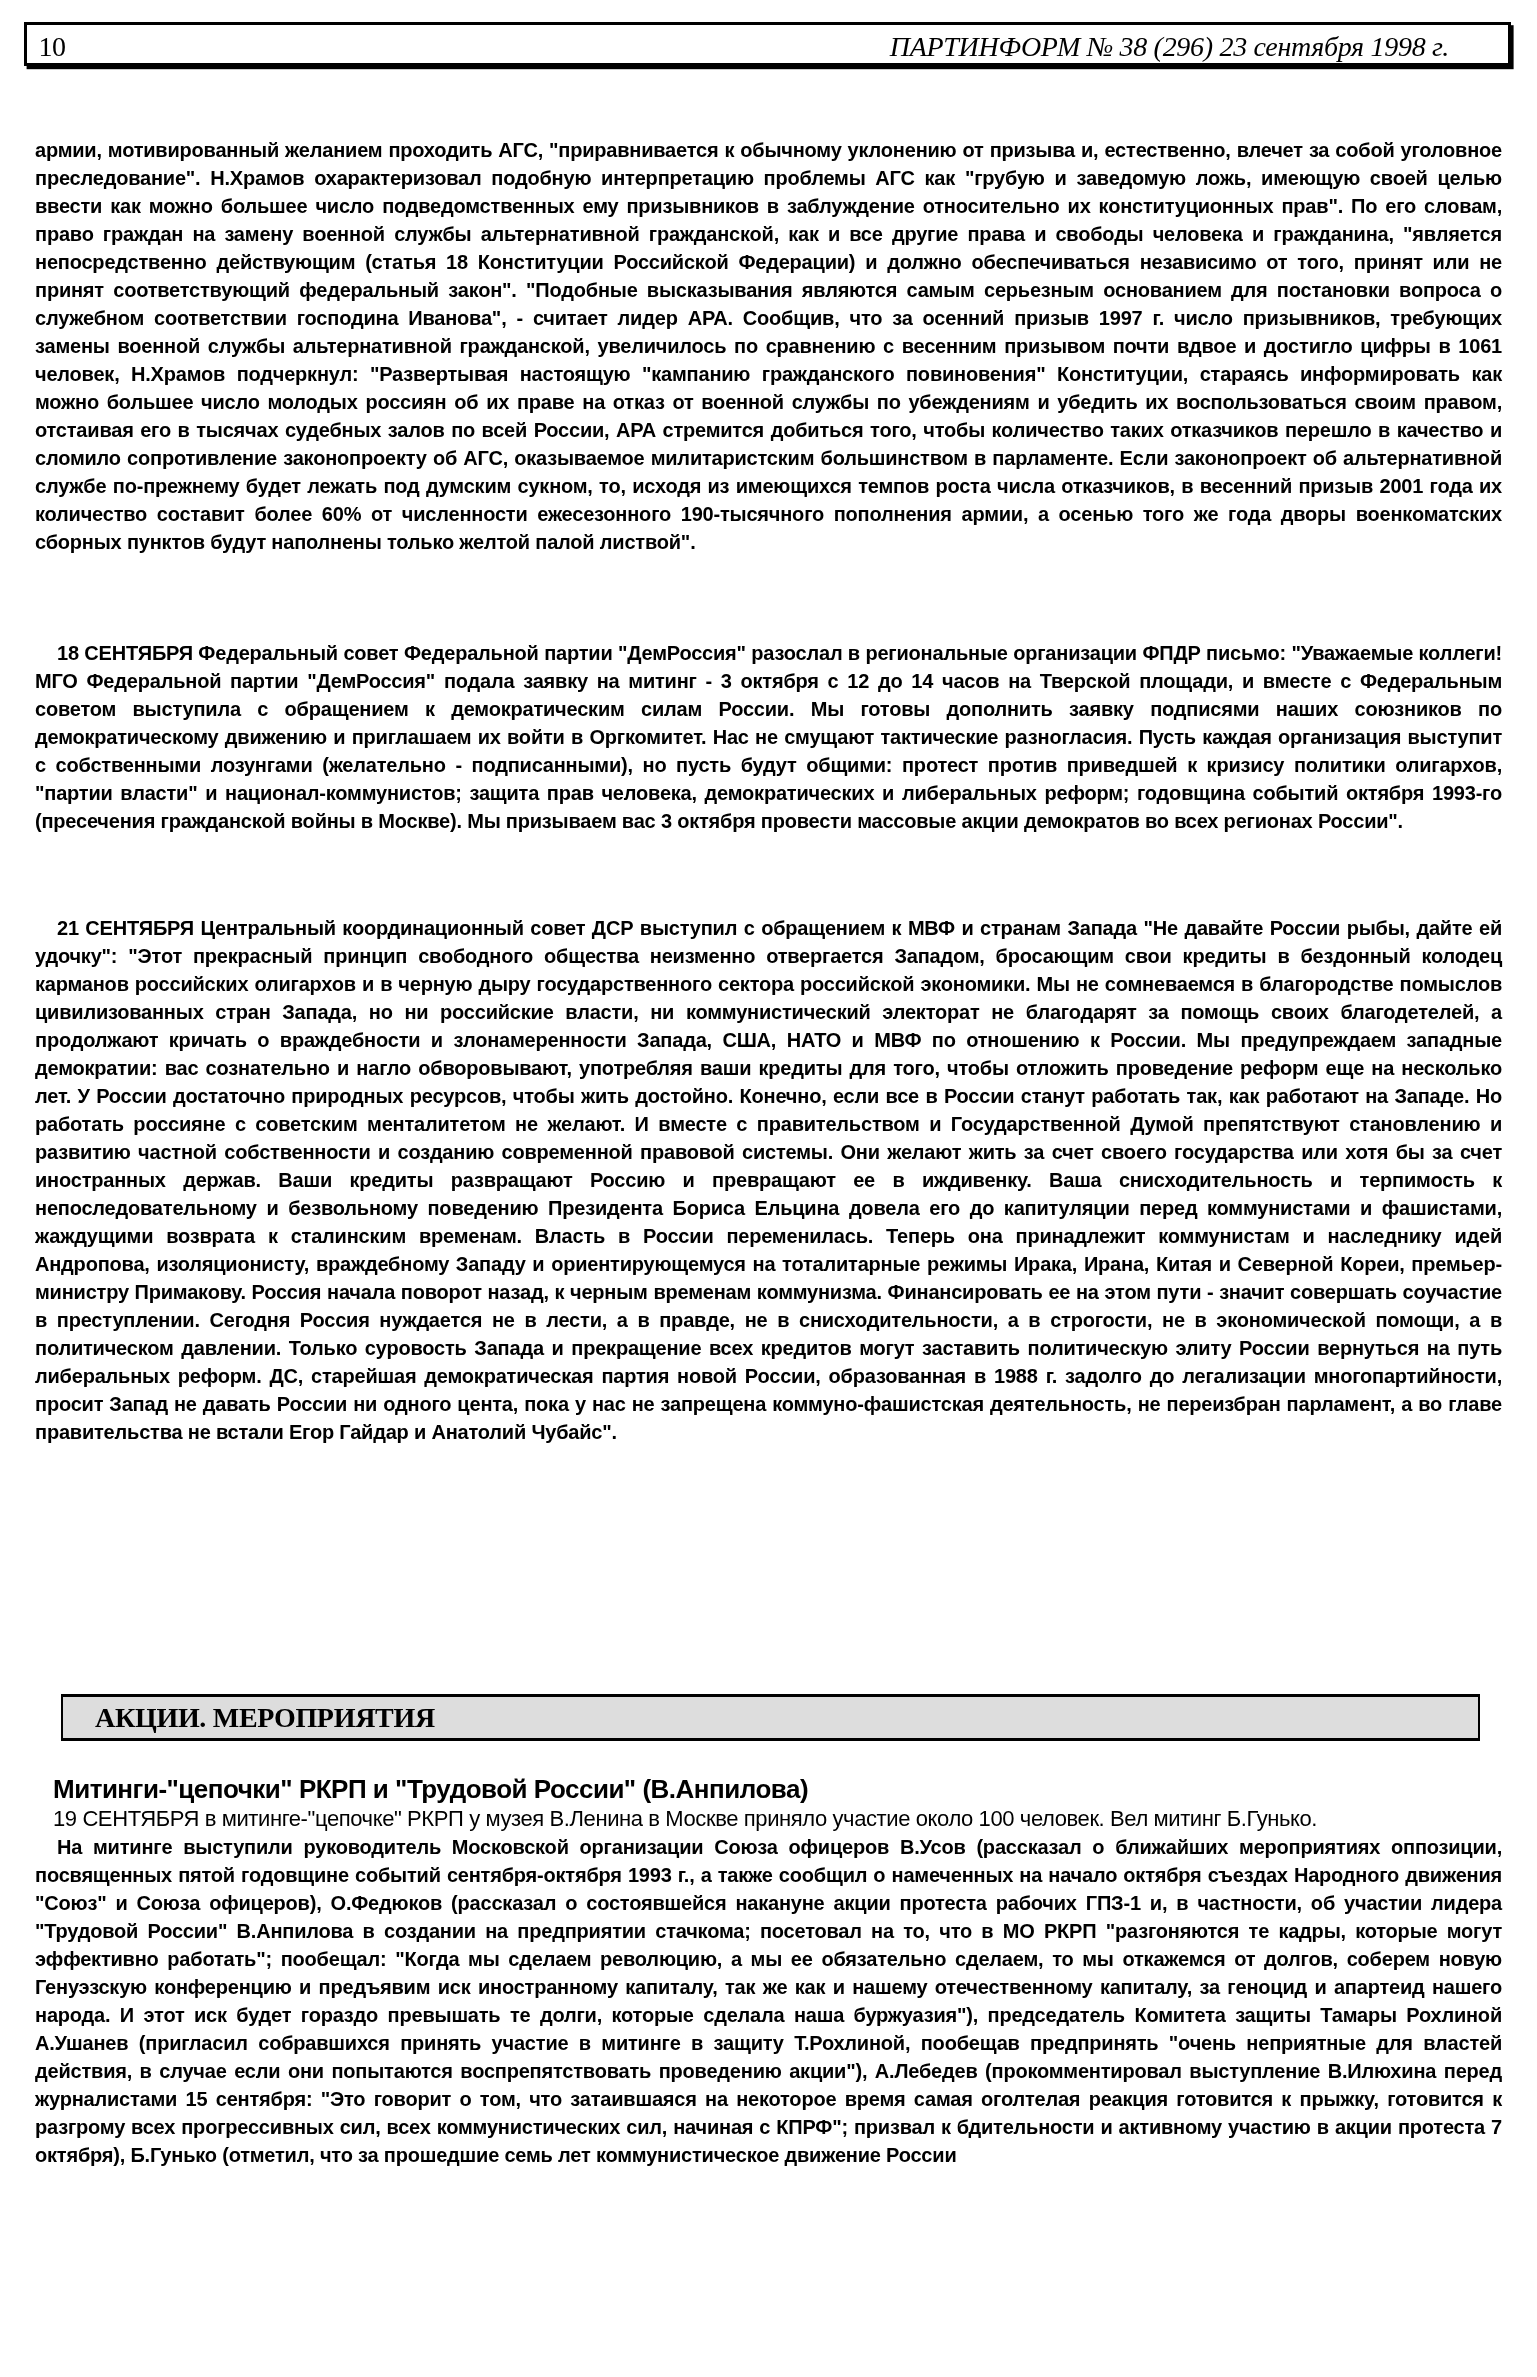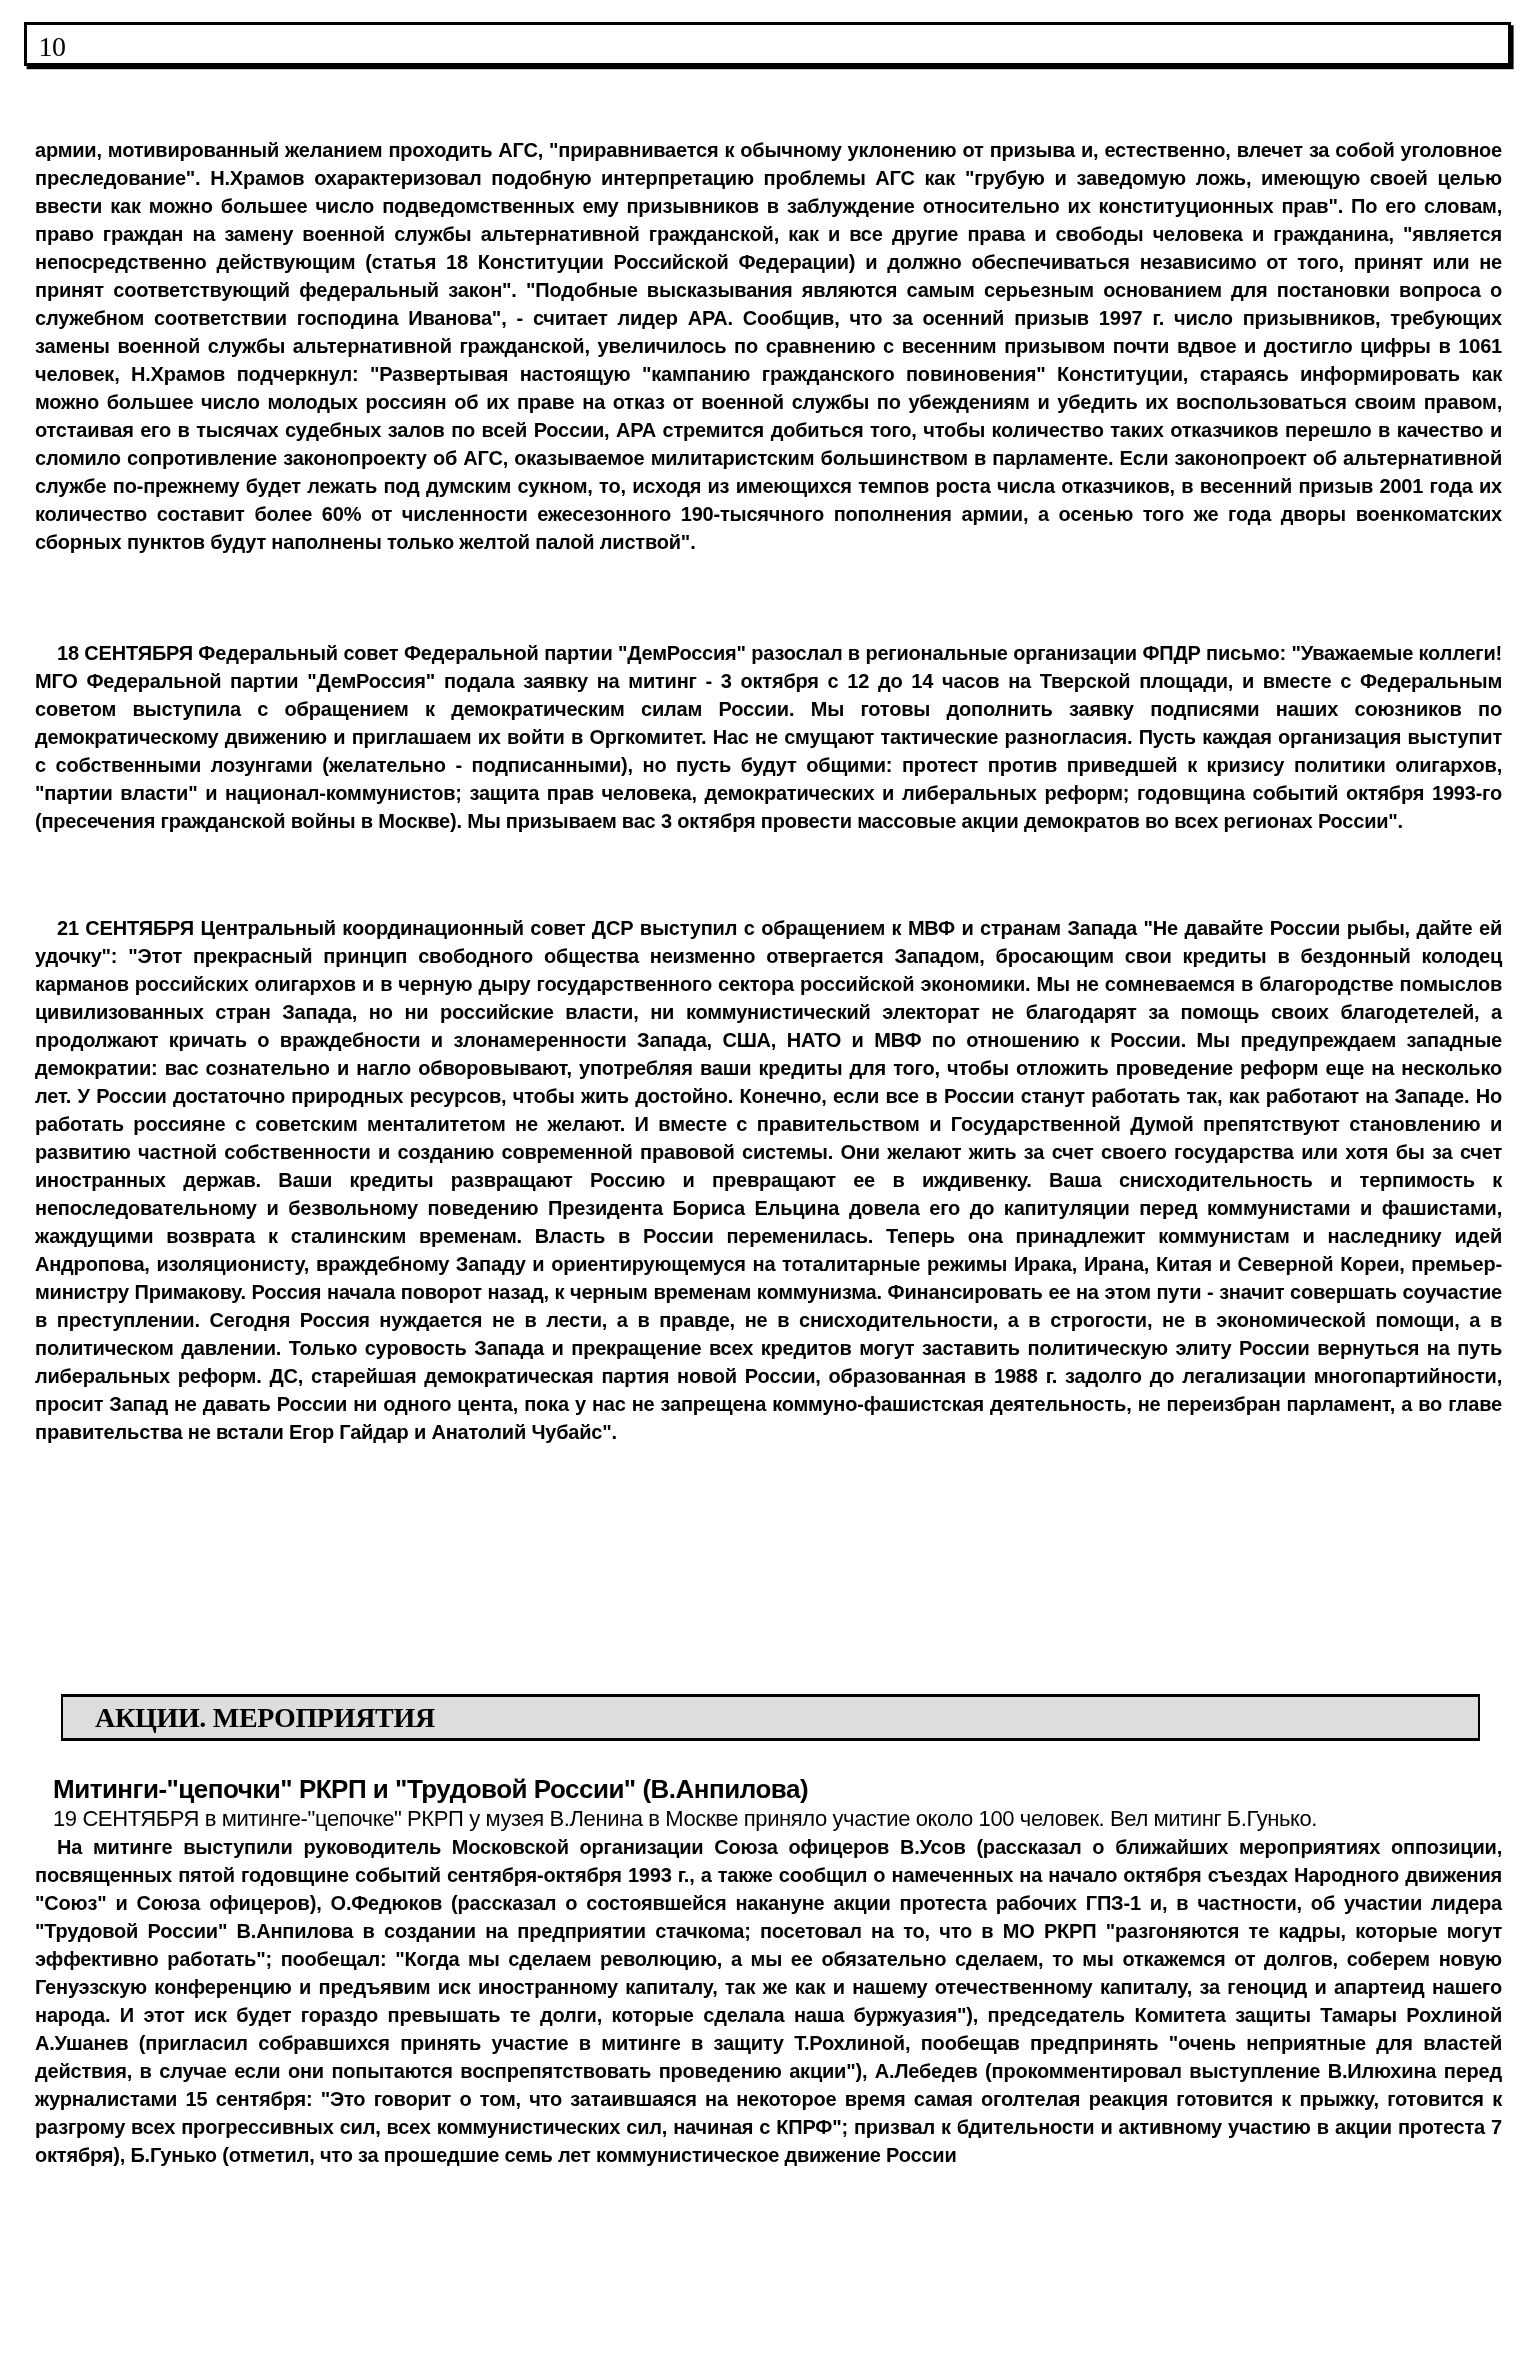--- a/index.html
+++ b/index.html
@@ -114,20 +114,21 @@
     }
     .article-body {
       margin-top: 1.3px;
     }
   </style>
 </head>
 <body>
 
 <div class="page-header">
   <span class="page-number">10</span>
+  <span class="masthead">ПАРТИНФОРМ № 38 (296) 23 сентября 1998 г.</span>
 </div>
 
 <div class="content block1">
   <p class="body-text">армии, мотивированный желанием проходить АГС, "приравнивается к обычному уклонению от призыва и, естественно, влечет за собой уголовное преследование". Н.Храмов охарактеризовал подобную интерпретацию проблемы АГС как "грубую и заведомую ложь, имеющую своей целью ввести как можно большее число подведомственных ему призывников в заблуждение относительно их конституционных прав". По его словам, право граждан на замену военной службы альтернативной гражданской, как и все другие права и свободы человека и гражданина, "является непосредственно действующим (статья 18 Конституции Российской Федерации) и должно обеспечиваться независимо от того, принят или не принят соответствующий федеральный закон". "Подобные высказывания являются самым серьезным основанием для постановки вопроса о служебном соответствии господина Иванова", - считает лидер АРА. Сообщив, что за осенний призыв 1997 г. число призывников, требующих замены военной службы альтернативной гражданской, увеличилось по сравнению с весенним призывом почти вдвое и достигло цифры в 1061 человек, Н.Храмов подчеркнул: "Развертывая настоящую "кампанию гражданского повиновения" Конституции, стараясь информировать как можно большее число молодых россиян об их праве на отказ от военной службы по убеждениям и убедить их воспользоваться своим правом, отстаивая его в тысячах судебных залов по всей России, АРА стремится добиться того, чтобы количество таких отказчиков перешло в качество и сломило сопротивление законопроекту об АГС, оказываемое милитаристским большинством в парламенте. Если законопроект об альтернативной службе по-прежнему будет лежать под думским сукном, то, исходя из имеющихся темпов роста числа отказчиков, в весенний призыв 2001 года их количество составит более 60% от численности ежесезонного 190-тысячного пополнения армии, а осенью того же года дворы военкоматских сборных пунктов будут наполнены только желтой палой листвой".</p>
 </div>
 
 <div class="content block2">
   <p class="body-text indent">18 СЕНТЯБРЯ Федеральный совет Федеральной партии "ДемРоссия" разослал в региональные организации ФПДР письмо: "Уважаемые коллеги! МГО Федеральной партии "ДемРоссия" подала заявку на митинг - 3 октября с 12 до 14 часов на Тверской площади, и вместе с Федеральным советом выступила с обращением к демократическим силам России. Мы готовы дополнить заявку подписями наших союзников по демократическому движению и приглашаем их войти в Оргкомитет. Нас не смущают тактические разногласия. Пусть каждая организация выступит с собственными лозунгами (желательно - подписанными), но пусть будут общими: протест против приведшей к кризису политики олигархов, "партии власти" и национал-коммунистов; защита прав человека, демократических и либеральных реформ; годовщина событий октября 1993-го (пресечения гражданской войны в Москве). Мы призываем вас 3 октября провести массовые акции демократов во всех регионах России".</p>
 </div>
 

